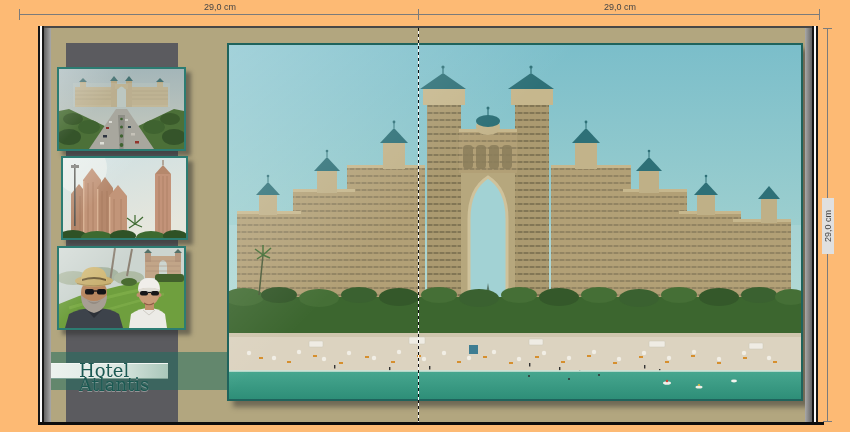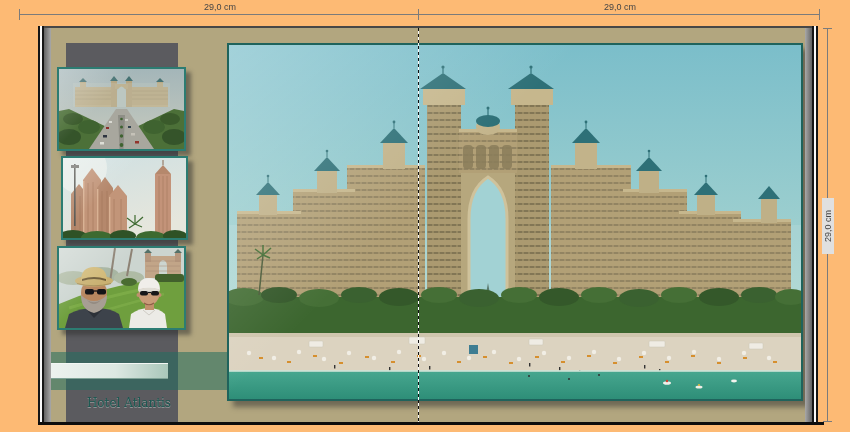--- a/index.html
+++ b/index.html
@@ -26,22 +26,22 @@
   .edge-bottom{position:absolute;left:38px;top:422px;width:786px;height:3px;background:#0d0d0d;}
   
   .page-content{position:absolute;left:51px;top:28px;width:754px;height:394px;
                 background:#b2a67f;overflow:hidden;}
   .gray-band{position:absolute;left:15px;top:15px;width:112px;height:379px;background:#5b5b5f;}
   .teal-band{position:absolute;left:0;top:324px;width:182px;height:38px;background:rgba(35,110,95,.55);}
   .title-strip{position:absolute;left:0;top:335px;width:117px;height:14px;
                border-top:1px solid #f3f7f4;border-bottom:1px solid #7fa396;
                background:linear-gradient(90deg,#edf2ef 0%,#dde8e2 55%,#a9c7ba 100%);}
   .page-title{position:absolute;left:28px;top:336px;width:92px;height:14px;line-height:14px;
-              text-align:right;font-family:"DejaVu Serif",serif;font-size:12px;color:#1b5952;
-              text-shadow:0 1px 0 rgba(255,255,255,.35);margin-top:32px;}
+              text-align:left;font-family:"DejaVu Serif",serif;font-size:18px;color:#1b5952;
+              text-shadow:0 1px 0 rgba(255,255,255,.35);}
   .photo{position:absolute;border:2px solid #2c7c72;box-shadow:5px 5px 4px rgba(45,45,45,.5);
          background:#888;}
   .photo::after{content:"";position:absolute;inset:0;
                 background:linear-gradient(135deg,rgba(255,255,255,.30),rgba(255,255,255,0) 38%);}
   .photo svg{display:block;}
   .photo-big{border-color:#1f635c;box-shadow:6px 6px 5px rgba(45,45,45,.5);}
   .fold-line{position:absolute;left:418px;top:28px;width:1px;height:394px;z-index:40;
              background:repeating-linear-gradient(180deg,#101010 0 3px,#fbfbfb 3px 6px);}
 </style>
 </head>

